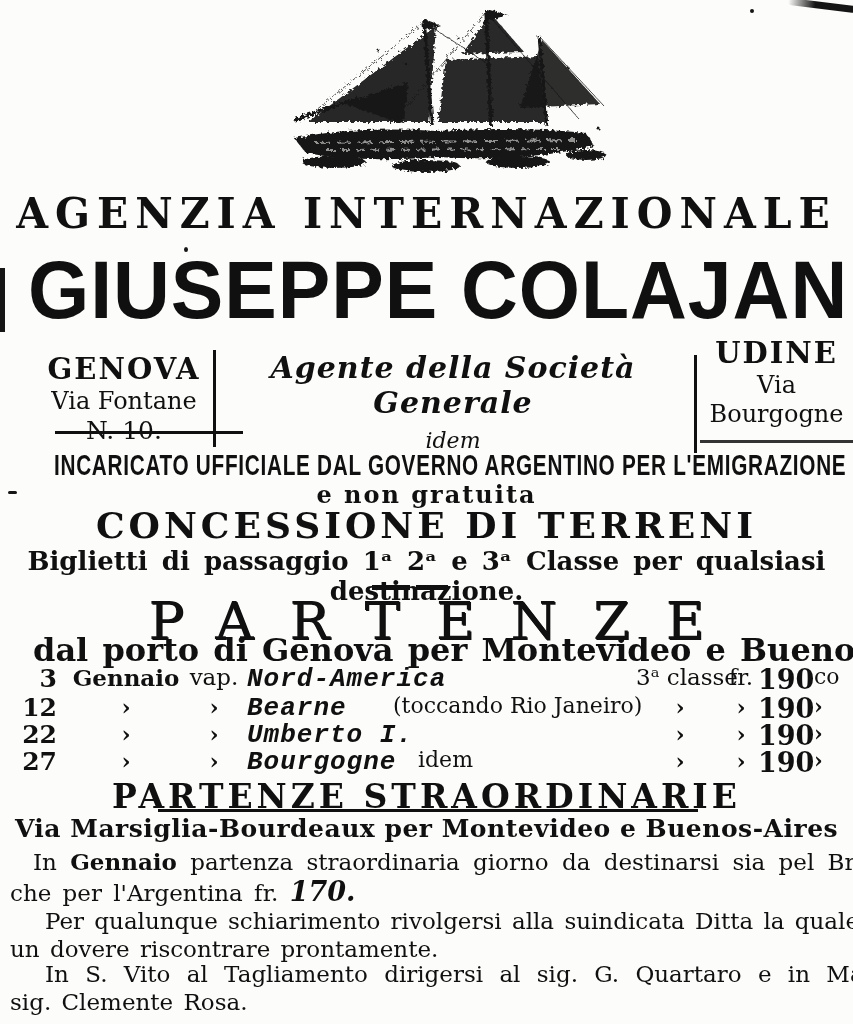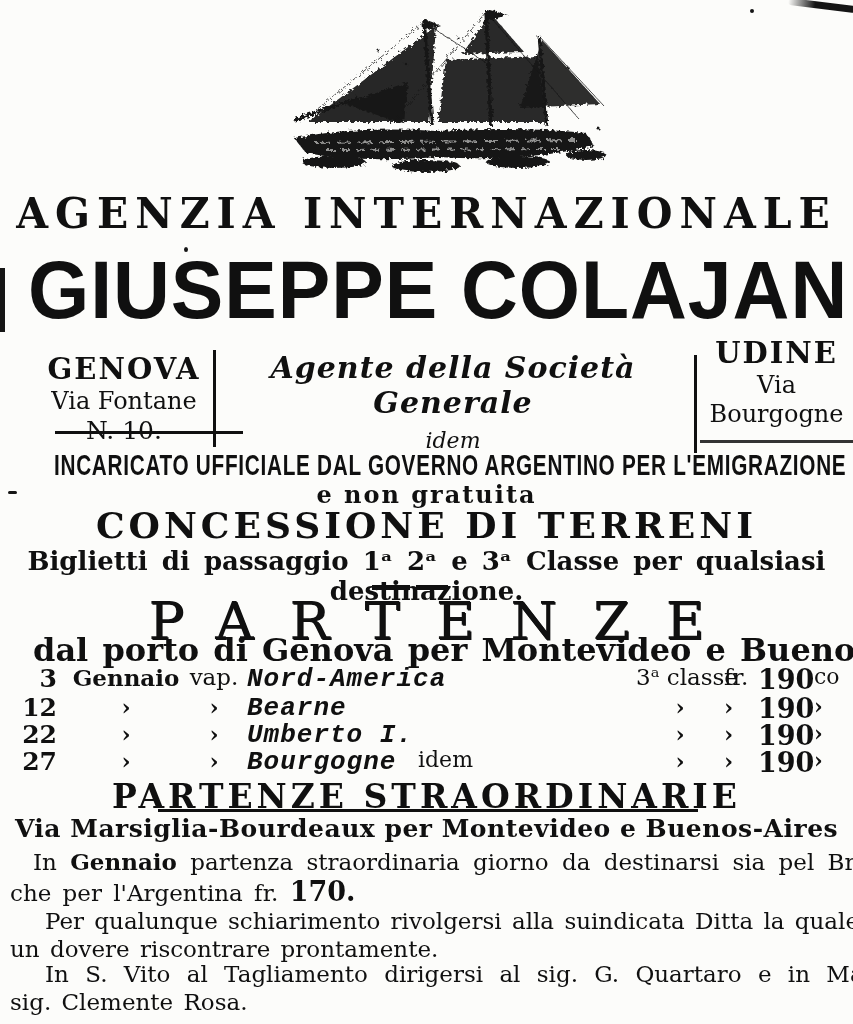--- a/index.html
+++ b/index.html
@@ -44,37 +44,37 @@
   .partenze-sub{top:631px;left:33px;font-weight:bold;font-size:32px;word-spacing:3px;white-space:nowrap;}
   .dep-row{position:absolute;left:0;width:853px;height:29px;font-size:23px;}
   .dep-row span{position:absolute;white-space:nowrap;}
   .c-day{left:12px;width:45px;text-align:right;font-weight:bold;font-size:25px;}
   .c-month{left:66px;width:120px;text-align:center;font-weight:bold;}
   .c-vap{left:185px;width:58px;text-align:center;}
   .c-ship{left:247px;font-weight:bold;font-style:italic;font-size:26px;letter-spacing:1px;font-family:Liberation Mono, monospace;}
   .c-note{left:393px;font-size:22px;}
   .row-4 .c-note{left:418px;}
   .c-classe{left:636px;width:88px;text-align:center;}
-  .c-fr{left:724px;width:34px;text-align:left;}
+  .c-fr{left:724px;width:34px;text-align:center;}
   .c-price{left:758px;font-weight:bold;font-size:27px;}
   .c-tail{left:814px;font-size:22px;}
   .ditto{font-weight:bold;}
   
   .straord-title{top:777px;font-weight:bold;font-size:33px;letter-spacing:4px;}
   .straord-rule{top:809px;left:158px;width:540px;height:3px;background:#101010;}
   .straord-sub{top:814px;font-weight:bold;font-size:25px;letter-spacing:0.5px;}
   .para{font-size:23px;white-space:nowrap;}
   .p1l1{top:848px;left:33px;word-spacing:6px;}
   .p1l2{top:876px;left:10px;word-spacing:4px;}
   .p2l1{top:908px;left:45px;word-spacing:3px;}
   .p2l2{top:936px;left:10px;word-spacing:3px;}
   .p3l1{top:961px;left:45px;word-spacing:9px;}
   .p3l2{top:989px;left:10px;word-spacing:3px;}
   .b{font-weight:bold;}
-  .price-big{font-weight:bold;font-size:27px;}
+  .price-big{font-weight:bold;font-size:27px;font-style:italic;}
   
   .artifact{position:absolute;background:#151515;}
 </style>
 </head>
 <body>
 
 <div id="paper">
 
   <svg class="abs" style="left:286px;top:6px;" width="334" height="176" viewBox="0 0 334 176">
     <defs>
@@ -171,20 +171,21 @@
     <span class="c-classe">3ᵃ classe</span>
     <span class="c-fr">fr.</span>
     <span class="c-price">190</span>
     <span class="c-tail">co</span>
   </div>
   <div class="dep-row" style="top:693px;">
     <span class="c-day">12</span>
     <span class="c-month ditto">›</span>
     <span class="c-vap ditto">›</span>
     <span class="c-ship">Bearne</span>
+    <span class="c-note">(toccando Rio Janeiro)</span>
     <span class="c-classe ditto">›</span>
     <span class="c-fr ditto">›</span>
     <span class="c-price">190</span>
     <span class="c-tail ditto">›</span>
   </div>
   <div class="dep-row" style="top:720px;">
     <span class="c-day">22</span>
     <span class="c-month ditto">›</span>
     <span class="c-vap ditto">›</span>
     <span class="c-ship">Umberto I.</span>

